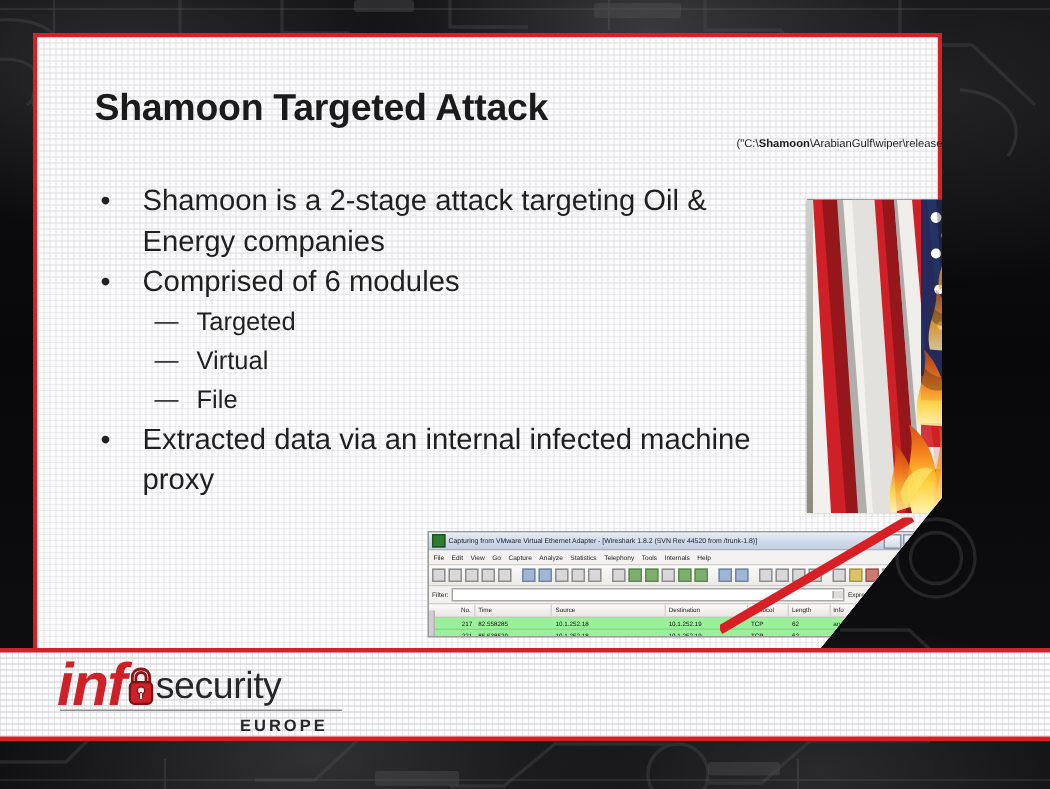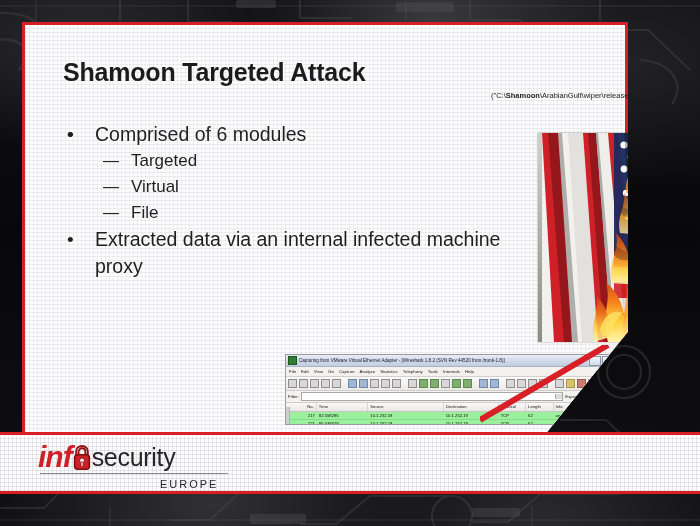--- a/index.html
+++ b/index.html
@@ -186,35 +186,35 @@
       repeating-linear-gradient(90deg, rgba(210,210,216,.5) 0 1px, rgba(255,255,255,0) 1px 4px),
       #fcfcfc;
     border-top:3px solid #d81f26;border-bottom:3px solid #d81f26;
     box-sizing:border-box;
   }
   #logo{position:absolute;left:38px;top:440px;width:230px;height:50px;}
   #logo-word{
     position:relative;height:32px;display:flex;align-items:flex-end;
   }
   #logo-inf{
-    font-size:30px;font-weight:bold;font-style:italic;color:#cf2027;
+    font-size:40px;font-weight:bold;font-style:italic;color:#cf2027;
     letter-spacing:-1px;line-height:30px;
   }
   #logo-lock{
     position:relative;width:20px;height:30px;flex:0 0 auto;
   }
   #logo-sec{
     font-size:25px;color:#262626;letter-spacing:-.3px;line-height:30px;
   }
   #logo-rule{
     position:absolute;left:2px;top:33px;width:188px;height:1px;background:#8d8d8d;
   }
   #logo-europe{
     position:absolute;left:122px;top:38px;
-    font-size:11px;font-weight:normal;color:#262626;letter-spacing:2px;
+    font-size:11px;font-weight:bold;color:#262626;letter-spacing:2px;
   }
 </style>
 </head>
 <body>
 
 <div id="backdrop">
   <div class="bgbase"></div>
   <svg class="traces" width="700" height="526" viewBox="0 0 700 526">
     <g fill="none" stroke="#4a4a4e" stroke-width="2.2" opacity=".55">
       <path d="M-10 14 C40 8 52 34 30 52 C8 70 34 92 66 84"></path>
@@ -258,20 +258,21 @@
 
   <div id="slide-title">Shamoon Targeted Attack</div>
 
   <div id="pdb-path">
     <span>("C:\</span><b>Shamoon</b><span>\ArabianGulf\wiper\release\wiper.pdb")</span>
   </div>
 
   <div id="bullets">
     <div class="b1">
       <span class="dot">•</span>
+      <span>Shamoon is a 2-stage attack targeting Oil &amp; Energy companies</span>
     </div>
     <div class="b1">
       <span class="dot">•</span>
       <span>Comprised of 6 modules</span>
     </div>
     <div class="b2">
       <span class="dash">—</span>
       <span>Targeted</span>
     </div>
     <div class="b2">

